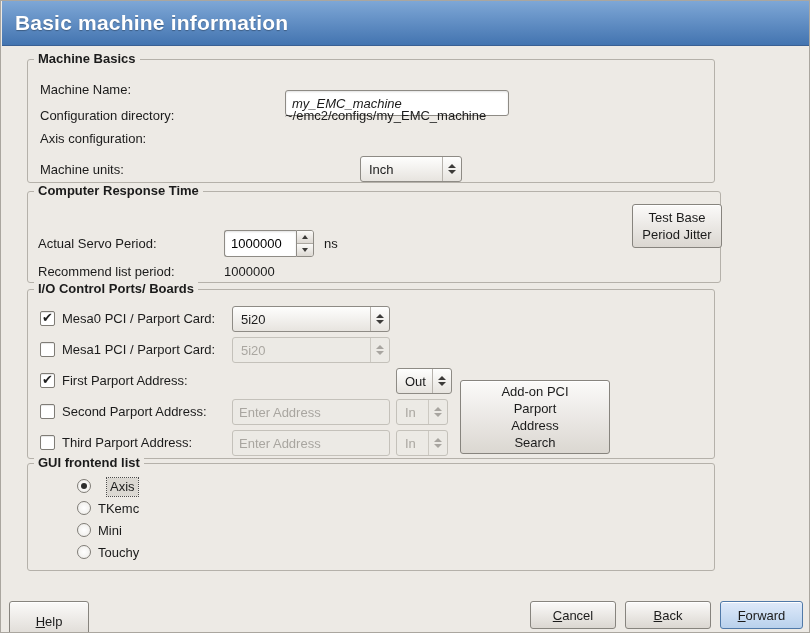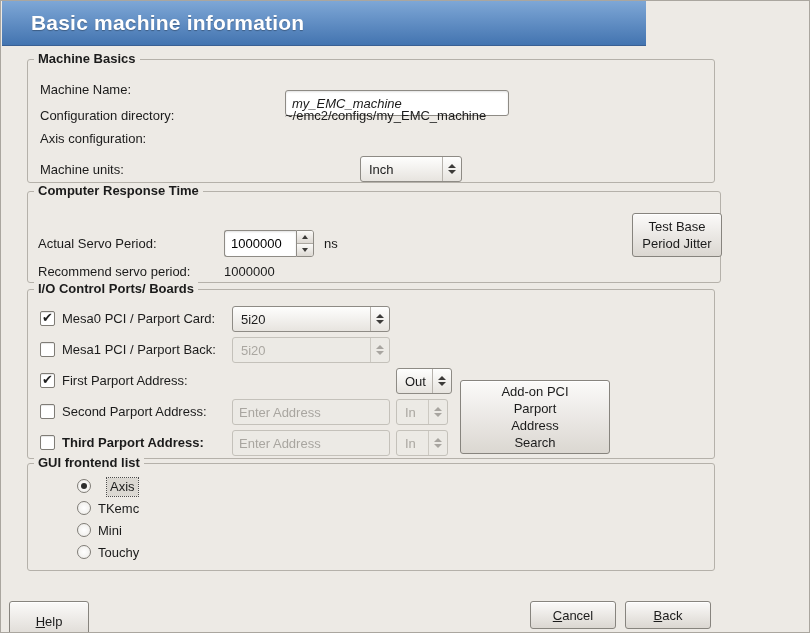--- a/index.html
+++ b/index.html
@@ -1,23 +1,23 @@
 <!DOCTYPE html>
 <html><head>
 <meta charset="utf-8">
 <style>
   * { margin:0; padding:0; box-sizing:border-box; }
   html,body { width:810px; height:633px; }
   body { font-family:"Liberation Sans","DejaVu Sans",sans-serif; font-size:13px; color:#1b1b1b; background:#edeae5; }
 
   #window { position:relative; width:810px; height:633px; background:#edeae5; border:1px solid #aaa69f; overflow:hidden; }
 
-  #titlebar { position:absolute; left:1px; top:0; width:644px; height:45px;
+  #titlebar { position:absolute; left:1px; top:0; width:808px; height:45px;
     background:linear-gradient(#7ea7d6,#4374b0); border-bottom:1px solid #3a6093;
-    display:flex; align-items:center; padding-left:29px; }
+    display:flex; align-items:center; padding-left:13px; }
   #titlebar .title { color:#ffffff; font-size:21px; font-weight:bold; text-shadow:0 1px 1px rgba(0,0,0,.3); letter-spacing:.2px; }
 
   .frame { position:absolute; border:1px solid #b5b1aa; border-radius:3px; }
   .legend { position:absolute; top:-9px; left:6px; padding:0 4px; background:#edeae5; font-weight:bold; white-space:nowrap; }
 
   .lbl { position:absolute; white-space:nowrap; line-height:16px; }
   .static-value { position:absolute; white-space:nowrap; line-height:16px; }
 
   .entry { position:absolute; border:1px solid #8e8b85; border-radius:3px; background:#ffffff;
     font:13px "Liberation Sans","DejaVu Sans",sans-serif; color:#1b1b1b; padding:0 6px;
@@ -90,58 +90,58 @@
       <span class="combo-arrows">
           <span class="arr-up"></span>
           <span class="arr-dn"></span>
         </span>
     </div>
   </div>
 
   <div class="frame" style="left:26px; top:190px; width:694px; height:92px;">
     <span class="legend">Computer Response Time</span>
 
-    <div class="btn" style="left:604px; top:12px; width:90px; height:44px;margin-top:9px;">
+    <div class="btn" style="left:604px; top:12px; width:90px; height:44px;">
       <span class="btn-label">Test Base
 Period Jitter</span>
     </div>
 
     <span class="lbl" style="left:10px; top:44px;">Actual Servo Period:</span>
     <div class="spinbox" style="left:196px; top:38px; width:91px; height:27px;">
       <input class="spin-entry" value="1000000" style="">
       <span class="spin-buttons">
         <span class="spin-up">
             <span class="arr-up"></span>
           </span>
         <span class="spin-down">
             <span class="arr-dn"></span>
           </span>
       </span>
     </div>
     <span class="lbl" style="left:296px; top:44px;">ns</span>
 
-    <span class="lbl" style="left:10px; top:72px;">Recommend servo period:</span>
+    <span class="lbl" style="left:10px; top:72px;">Recommend list period:</span>
     <span class="static-value" style="left:196px; top:72px;">1000000</span>
   </div>
 
   <div class="frame" style="left:26px; top:288px; width:688px; height:170px;">
     <span class="legend">I/O Control Ports/ Boards</span>
 
     <span class="checkbox checked" style="left:12px; top:21px;"></span>
     <span class="lbl" style="left:34px; top:21px;">Mesa0 PCI / Parport Card:</span>
     <div class="combo" style="left:204px; top:16px; width:158px; height:26px;">
       <span class="combo-value">5i20</span>
       <span class="combo-arrows">
           <span class="arr-up"></span>
           <span class="arr-dn"></span>
         </span>
     </div>
 
     <span class="checkbox" style="left:12px; top:52px;"></span>
-    <span class="lbl" style="left:34px; top:52px;">Mesa1 PCI / Parport Back:</span>
+    <span class="lbl" style="left:34px; top:52px;">Mesa1 PCI / Parport Card:</span>
     <div class="combo disabled" style="left:204px; top:47px; width:158px; height:26px;">
       <span class="combo-value">5i20</span>
       <span class="combo-arrows">
           <span class="arr-up"></span>
           <span class="arr-dn"></span>
         </span>
     </div>
 
     <span class="checkbox checked" style="left:12px; top:83px;"></span>
     <span class="lbl" style="left:34px; top:83px;">First Parport Address:</span>
@@ -158,21 +158,21 @@
     <input class="entry disabled" style="left: 204px; top: 109px; width: 158px; height: 26px;" placeholder="Enter Address">
     <div class="combo disabled" style="left:368px; top:109px; width:52px; height:26px;">
       <span class="combo-value">In</span>
       <span class="combo-arrows">
           <span class="arr-up"></span>
           <span class="arr-dn"></span>
         </span>
     </div>
 
     <span class="checkbox" style="left:12px; top:145px;"></span>
-    <span class="lbl" style="left:34px; top:145px;font-weight:bold;">Third Parport Address:</span>
+    <span class="lbl" style="left:34px; top:145px;">Third Parport Address:</span>
     <input class="entry disabled" style="left: 204px; top: 140px; width: 158px; height: 26px;" placeholder="Enter Address">
     <div class="combo disabled" style="left:368px; top:140px; width:52px; height:26px;">
       <span class="combo-value">In</span>
       <span class="combo-arrows">
           <span class="arr-up"></span>
           <span class="arr-dn"></span>
         </span>
     </div>
 
     <div class="btn" style="left:432px; top:90px; width:150px; height:74px;">
@@ -201,14 +201,17 @@
 
   <div class="btn" style="left:8px; top:600px; width:80px; height:40px;">
     <span class="btn-label mnemonic">Help</span>
   </div>
   <div class="btn" style="left:624px; top:600px; width:86px; height:28px;">
     <span class="btn-label mnemonic">Back</span>
   </div>
   <div class="btn" style="left:529px; top:600px; width:86px; height:28px;">
     <span class="btn-label mnemonic">Cancel</span>
   </div>
+  <div class="btn btn-default" style="left:719px; top:600px; width:83px; height:28px;">
+    <span class="btn-label mnemonic">Forward</span>
+  </div>
 
 </div>
 
 </body></html>

